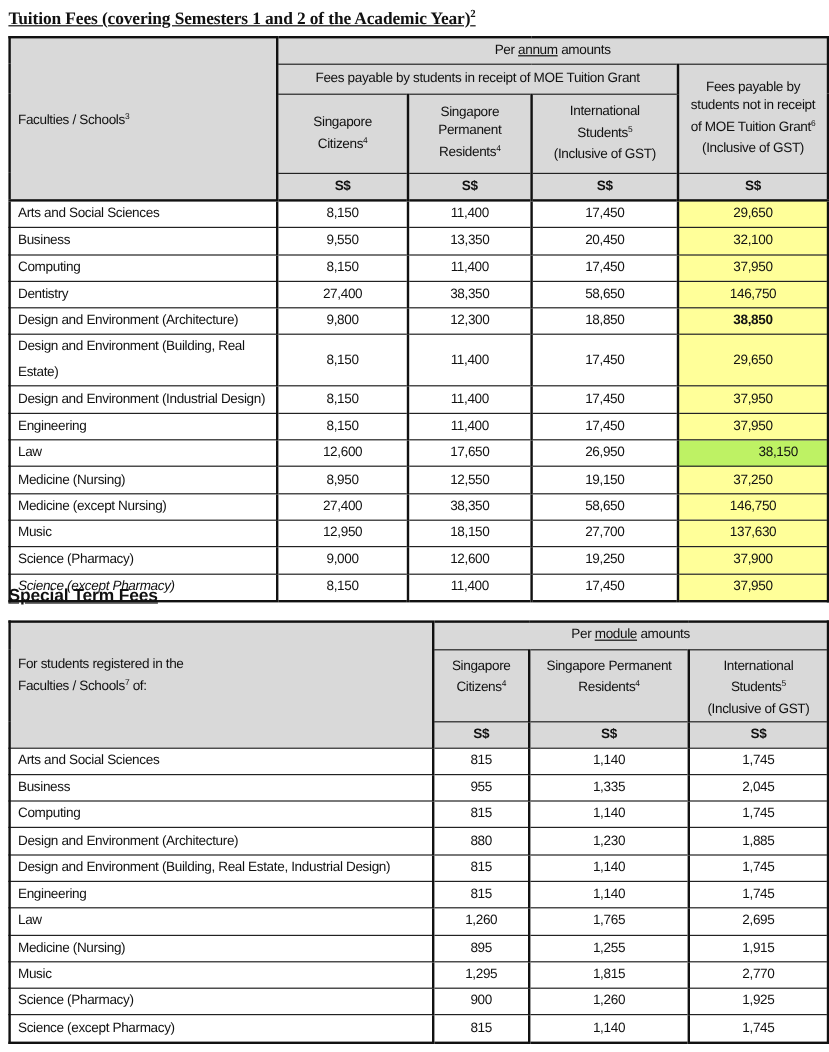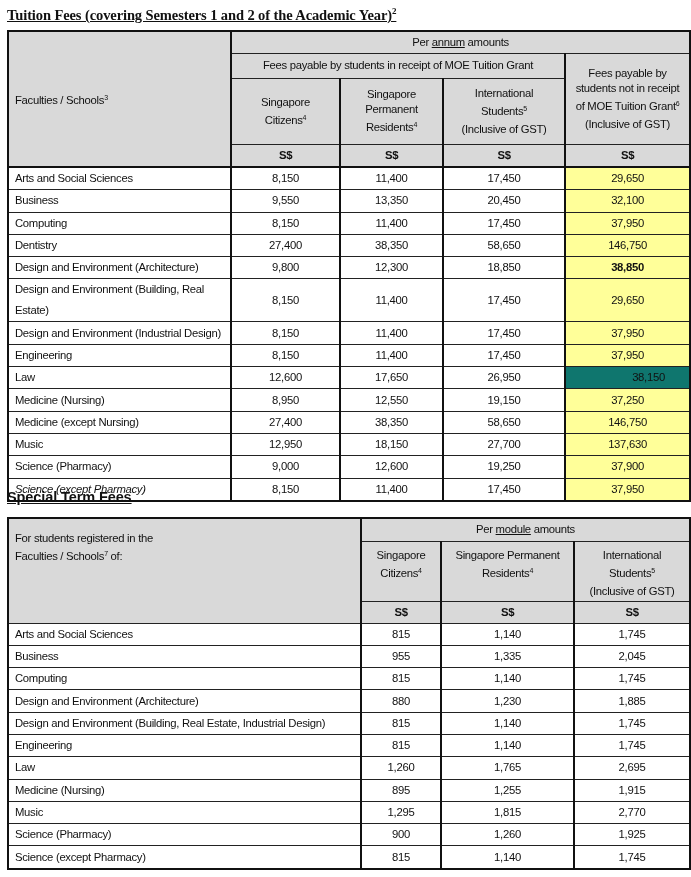--- a/index.html
+++ b/index.html
@@ -129,21 +129,21 @@
         <td class="num thick-r">8,150</td>
         <td class="num thick-r">11,400</td>
         <td class="num thick-r">17,450</td>
         <td class="num hl" style="background: rgb(255, 255, 153);">37,950</td>
       </tr>
       <tr>
         <td class="thick-r">Law</td>
         <td class="num thick-r">12,600</td>
         <td class="num thick-r">17,650</td>
         <td class="num thick-r">26,950</td>
-        <td class="num hl" style="background: #0f766e; padding-left: 48px;">38,150</td>
+        <td class="num hl" style="background: #bef264; padding-left: 48px;">38,150</td>
       </tr>
       <tr>
         <td class="thick-r">Medicine (Nursing)</td>
         <td class="num thick-r">8,950</td>
         <td class="num thick-r">12,550</td>
         <td class="num thick-r">19,150</td>
         <td class="num hl" style="background: rgb(255, 255, 153);">37,250</td>
       </tr>
       <tr>
         <td class="thick-r">Medicine (except Nursing)</td>
@@ -180,21 +180,21 @@
 
 <table id="table2">
   <colgroup>
     <col style="width:353px">
       <col style="width:80px">
       <col style="width:133px">
       <col style="width:116px">
   </colgroup>
   <thead>
     <tr style="height:23px">
-      <th class="left thick-r" rowspan="3" style="vertical-align:top; padding-top:12px;">
+      <th class="left thick-r" rowspan="3" style="vertical-align:top; padding-top:28px;">
         <span>For students registered in the</span><br>
         <span>Faculties / Schools</span><sup class="fn">7</sup><span> of:</span>
       </th>
       <th colspan="3">
         <span>Per </span><u>module</u><span> amounts</span>
       </th>
     </tr>
     <tr style="height:60px">
       <th class="thick-r" style="vertical-align:top; padding:6px 4px 0;">
         <span>Singapore Citizens</span><sup class="fn">4</sup>

